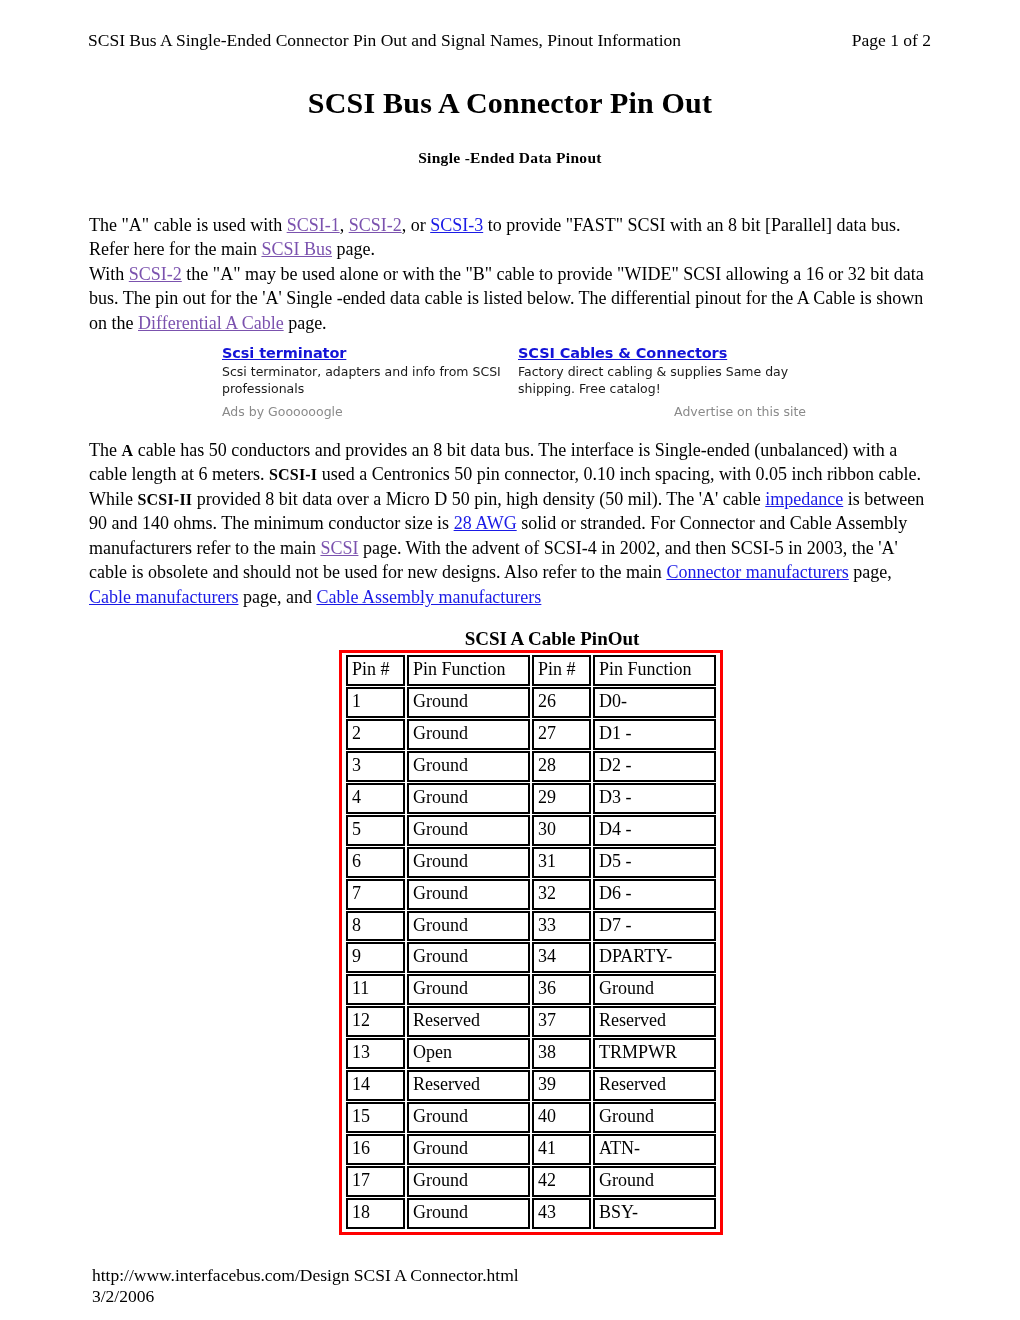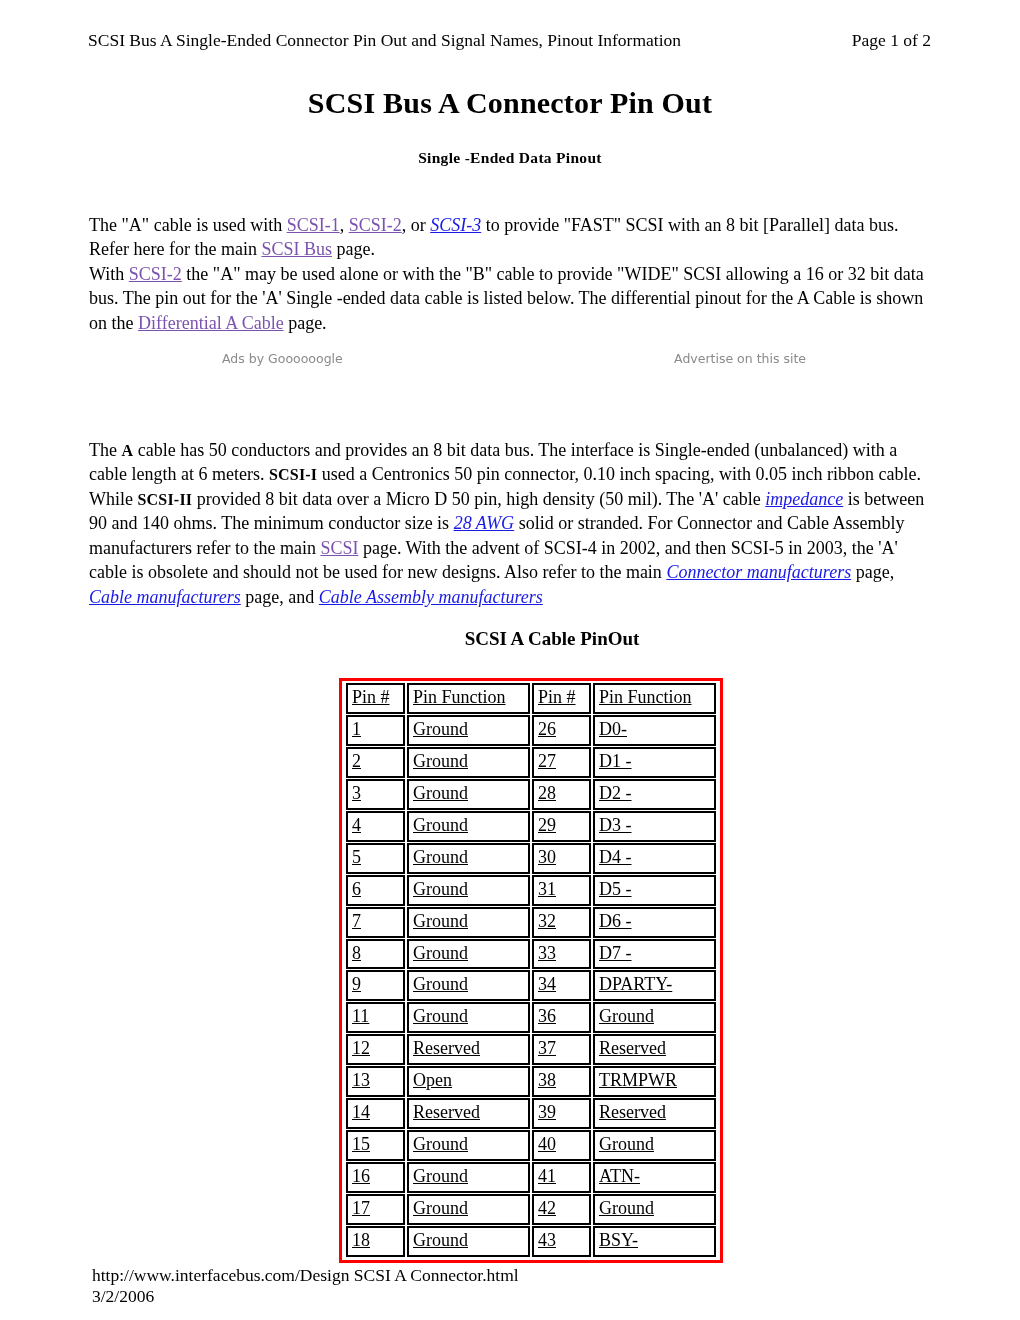--- a/index.html
+++ b/index.html
@@ -69,21 +69,21 @@
     line-height: 1.36;
     text-align: left;
   }
   #para-intro { top: 213px; }
   #para-detail { top: 438px; }
 
   a.link {
     text-decoration: underline;
   }
   a.link.visited { color: #7b52ae; }
-  a.link.unvisited { color: #1a1ae6; font-style: italic; }
+  a.link.unvisited { color: #1a1ae6; }
 
   .sc {
     font-weight: bold;
     font-size: 16px;
     letter-spacing: 0.2px;
   }
 
   
   .ads {
     position: absolute;
@@ -125,26 +125,25 @@
     top: 628px;
     width: 1020px;
     text-align: center;
     font-size: 19px;
     font-weight: bold;
     padding-left: 42px;
   }
   .pin-table-wrap {
     position: absolute;
     left: 339px;
-    top: 678px;
+    top: 650px;
     border: 3px solid #ff0000;
     background: #ffffff;
     padding: 1px 2px 2px 2px;
     box-sizing: border-box;
-    text-decoration: underline;
   }
   table.pin-table {
     border-collapse: separate;
     border-spacing: 2px 1px;
     font-size: 18px;
   }
   table.pin-table td,
   table.pin-table th {
     border: 2px solid #000000;
     background: #ffffff;
@@ -185,20 +184,30 @@
 
   <div class="doc-title">SCSI Bus A Connector Pin Out</div>
   <div class="doc-subtitle">Single -Ended Data Pinout</div>
 
   <div class="body-block" id="para-intro">
     <span>The "A" cable is used with </span><a href="#" class="link visited">SCSI-1</a><span>, </span><a href="#" class="link visited">SCSI-2</a><span>, or </span><a href="#" class="link unvisited">SCSI-3</a><span> to provide "FAST" SCSI with an 8 bit [Parallel] data bus. Refer here for the main </span><a href="#" class="link visited">SCSI Bus</a><span> page.</span><br>
     <span>With </span><a href="#" class="link visited">SCSI-2</a><span> the "A" may be used alone or with the "B" cable to provide "WIDE" SCSI allowing a 16 or 32 bit data bus. The pin out for the 'A' Single -ended data cable is listed below. The differential pinout for the A Cable is shown on the </span><a href="#" class="link visited">Differential A Cable</a><span> page.</span>
   </div>
 
   <div class="ads">
+    <div class="ads-row">
+      <div class="ad-col">
+        <a href="#" class="ad-title">Scsi terminator</a>
+        <div class="ad-desc">Scsi terminator, adapters and info from SCSI professionals</div>
+      </div>
+      <div class="ad-col">
+        <a href="#" class="ad-title">SCSI Cables &amp; Connectors</a>
+        <div class="ad-desc">Factory direct cabling &amp; supplies Same day shipping. Free catalog!</div>
+      </div>
+    </div>
     <div class="ads-foot">
       <span>Ads by Goooooogle</span>
       <a href="#" style="color:#8a8a8a;text-decoration:none">Advertise on this site</a>
     </div>
   </div>
 
   <div class="body-block" id="para-detail">
     <span>The </span><span class="sc">A</span><span> cable has 50 conductors and provides an 8 bit data bus. The interface is Single-ended (unbalanced) with a cable length at 6 meters. </span><span class="sc">SCSI-I</span><span> used a Centronics 50 pin connector, 0.10 inch spacing, with 0.05 inch ribbon cable. While </span><span class="sc">SCSI-II</span><span> provided 8 bit data over a Micro D 50 pin, high density (50 mil). The 'A' cable </span><a href="#" class="link unvisited">impedance</a><span> is between 90 and 140 ohms. The minimum conductor size is </span><a href="#" class="link unvisited">28 AWG</a><span> solid or stranded. For Connector and Cable Assembly manufacturers refer to the main </span><a href="#" class="link visited">SCSI</a><span> page. With the advent of SCSI-4 in 2002, and then SCSI-5 in 2003, the 'A' cable is obsolete and should not be used for new designs. Also refer to the main </span><a href="#" class="link unvisited">Connector manufacturers</a><span> page, </span><a href="#" class="link unvisited">Cable manufacturers</a><span> page, and </span><a href="#" class="link unvisited">Cable Assembly manufacturers</a>
   </div>
 

